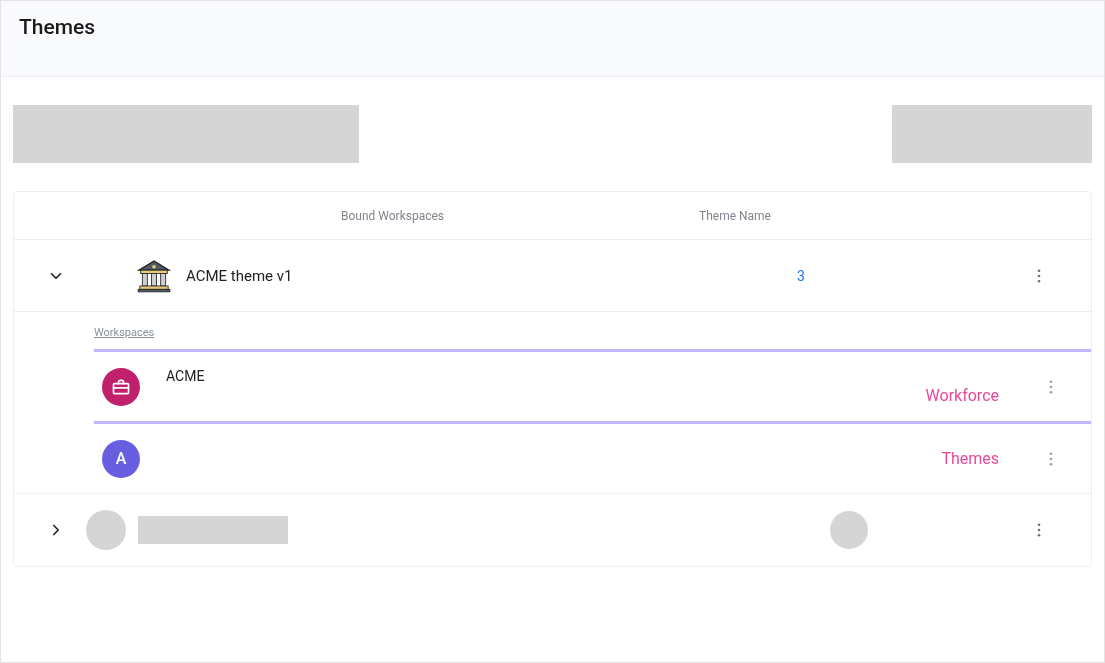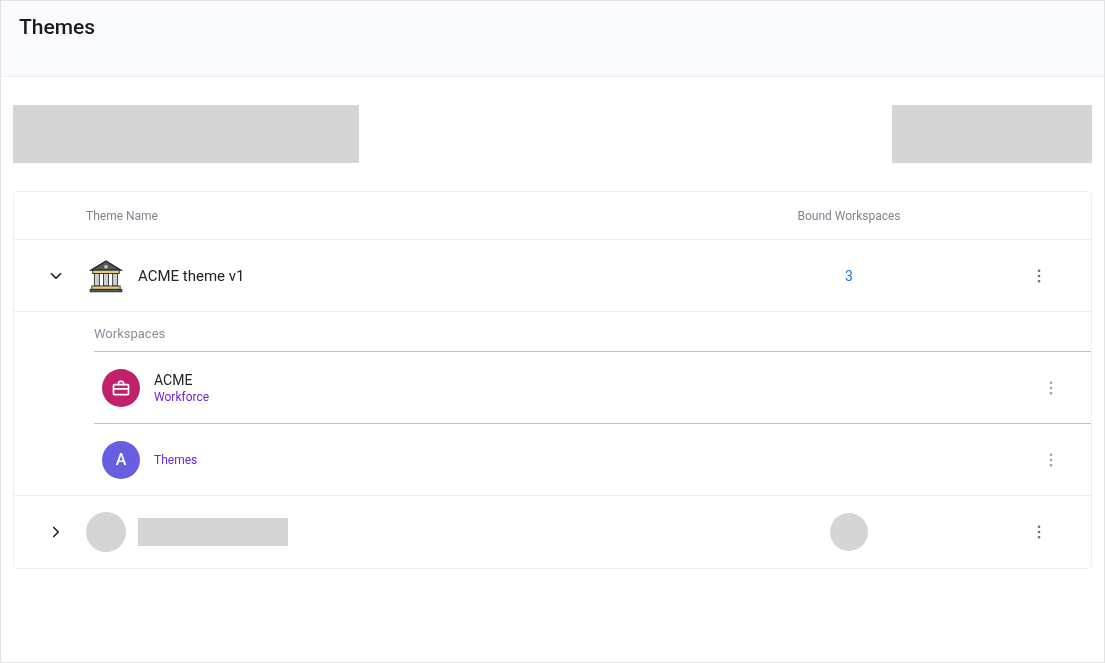--- a/index.html
+++ b/index.html
@@ -62,20 +62,21 @@
       color: #7f848d;
     }
     .col-bound { text-align: center; }
     .theme-row {
       display: grid;
       grid-template-columns: 60px 1fr 300px 80px;
       align-items: center;
       border-bottom: 1px solid #eceef2;
       height: 72px;
       padding: 0 12px;
+      gap: 48px;
     }
     .theme-name-cell {
       display: flex;
       align-items: center;
       gap: 12px;
     }
     .theme-icon {
       width: 40px;
       height: 40px;
       display: flex;
@@ -110,31 +111,33 @@
     .more-dots {
       width: 18px;
       height: 18px;
       cursor: pointer;
     }
     .workspaces-panel {
       border-bottom: 1px solid #eceef2;
       padding-left: 80px;
     }
     .workspaces-label {
-      font-size: 13px;
+      font-size: 11px;
       color: #88909a;
       padding: 14px 0 10px 0;
+      text-decoration: underline;
     }
     .ws-row {
       display: grid;
       grid-template-columns: 60px 1fr 80px;
       align-items: center;
-      border-top: 1px solid #c4b5fd;
+      border-top: 3px solid #c4b5fd;
       height: 72px;
       margin-left: 0;
+      gap: 12px;
     }
     .ws-row .ws-avatar-cell {
       display: flex;
       justify-content: flex-start;
       padding-left: 8px;
     }
     .ws-avatar {
       width: 38px;
       height: 38px;
       border-radius: 50%;
@@ -148,22 +151,23 @@
     .ws-text {
       display: flex;
       flex-direction: column;
       gap: 2px;
     }
     .ws-name {
       font-size: 14px;
       color: #222;
     }
     .ws-type {
-      font-size: 12px;
-      color: #6d28d9;
+      font-size: 16px;
+      color: #ec4899;
+      text-align: right;
     }
     .bg-maroon { background: #c0206c; }
     .bg-purple { background: #675ee0; }
     .bg-green { background: #45b871; }
     .theme-row-collapsed {
       display: grid;
       grid-template-columns: 60px 1fr 300px 80px;
       align-items: center;
       height: 72px;
       padding: 0 12px;
@@ -198,22 +202,22 @@
 
   <div class="toolbar">
     <div class="placeholder-block placeholder-left"></div>
     <div class="placeholder-block placeholder-right"></div>
   </div>
 
   <div class="table-card">
 
     <div class="table-head">
       <div></div>
+      <div class="col-label col-bound">Bound Workspaces</div>
       <div class="col-label">Theme Name</div>
-      <div class="col-label col-bound">Bound Workspaces</div>
       <div></div>
     </div>
 
     <div class="theme-row">
       <div class="expand-cell">
         <svg class="chevron" viewBox="0 0 24 24" fill="none" stroke="#222" stroke-width="2.2" stroke-linecap="round" stroke-linejoin="round">
             <polyline points="6 9 12 15 18 9"></polyline>
           </svg>
       </div>
       <div class="theme-name-cell">

